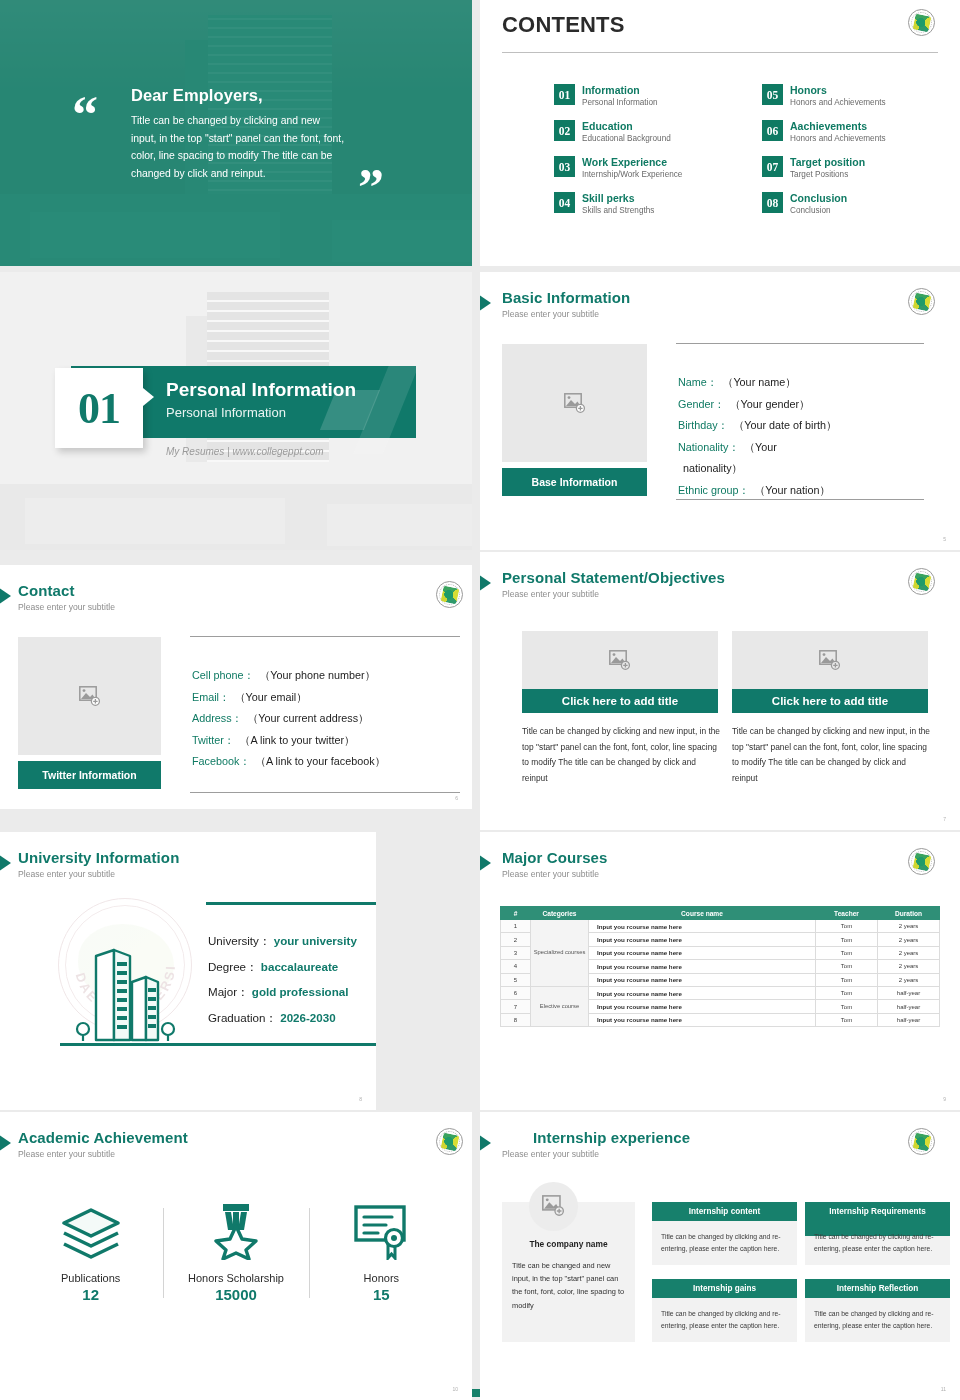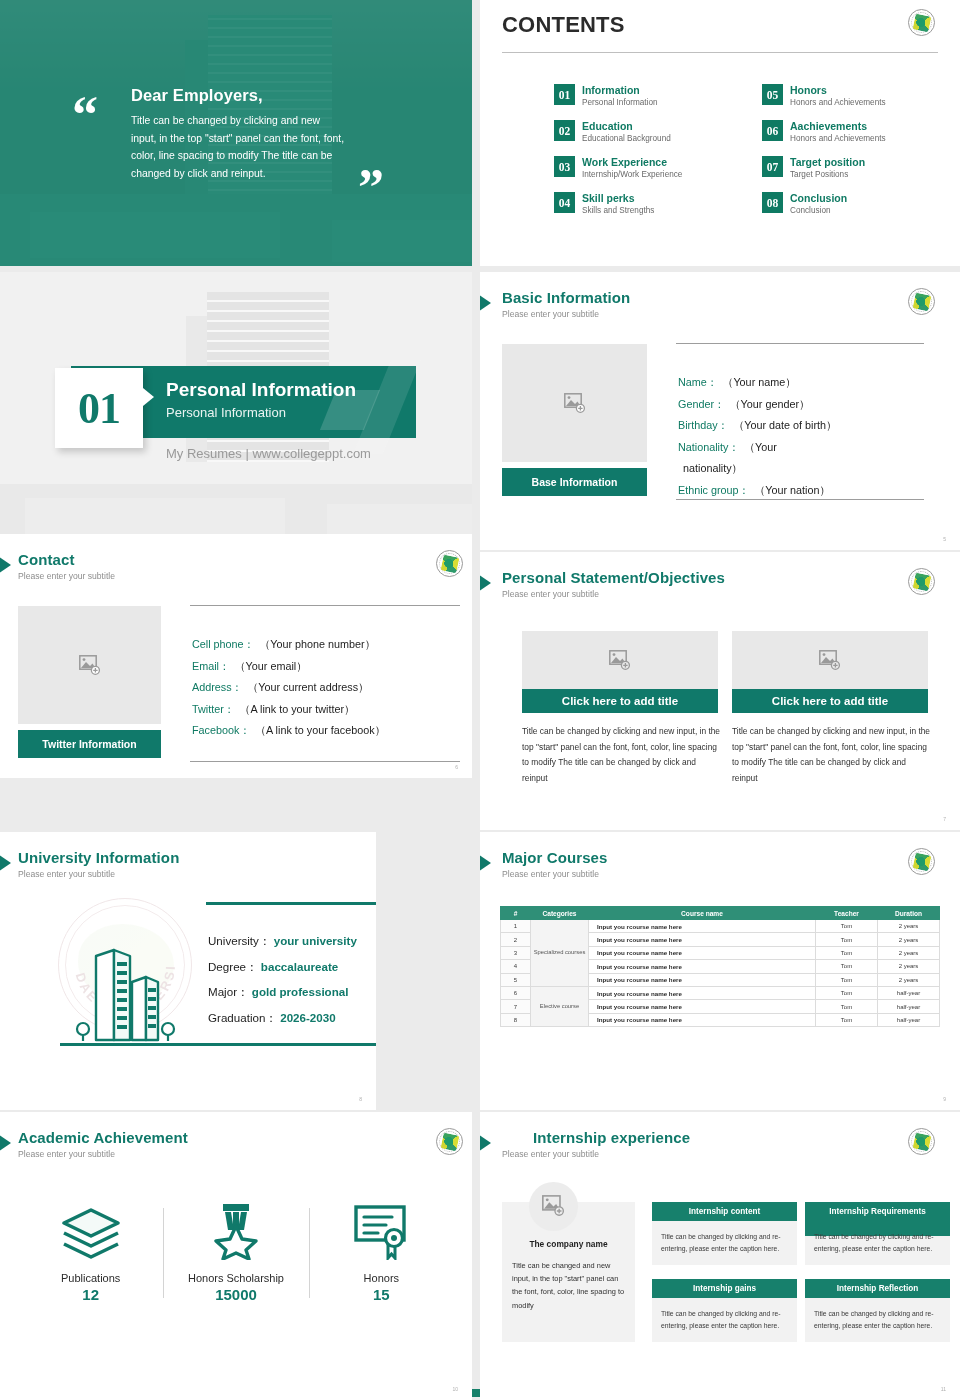--- a/index.html
+++ b/index.html
@@ -152,21 +152,21 @@
     box-shadow: 3px 4px 7px rgba(0,0,0,.18);
     display:flex; align-items:center; justify-content:center;
   }
   .sec-num { font-size:44px; font-weight:700; color:#10796a; font-family:"Liberation Serif", serif; letter-spacing:-1px; }
   .sec-arrow{
     position:absolute; left:143px; top:116px; width:0;height:0;
     border-top:9px solid transparent; border-bottom:9px solid transparent; border-left:11px solid #fff;
   }
   .sec-title { position:absolute; left:166px; top:107px; color:#fff; font-size:19px; font-weight:700; }
   .sec-sub   { position:absolute; left:166px; top:133px; color:#eaf4f2; font-size:13px; }
-  .sec-note  { position:absolute; left:166px; top:174px; color:#9a9a9a; font-size:13px; }
+  .sec-note  { position:absolute; left:166px; top:174px; color:#9a9a9a; font-size:10px;font-style:italic; }
 
   
   .hdr-arrow {
     position:absolute; left:-2px; width:0;height:0;
     border-top:9px solid transparent; border-bottom:9px solid transparent; border-left:13px solid #10796a;
   }
   .hdr-title { position:absolute; font-size:15px; font-weight:700; color:#10796a; letter-spacing:.1px; }
   .hdr-sub   { position:absolute; font-size:8.6px; color:#8d8d8d; }
   .pg-num    { position:absolute; right:14px; bottom:8px; font-size:5px; color:#b0b0b0; }
   .ph-box    { background:#e8e8e8; position:absolute; }
@@ -175,21 +175,21 @@
 
   
   #slide-basic { left:480px; top:272px; width:480px; height:278px; }
   .basic-rule { position:absolute; background:#9d9d9d; height:1px; }
   .kv-list { position:absolute; }
   .kv-row  { font-size:10.8px; line-height:21.5px; white-space:nowrap; }
   .kv-key  { color:#0f7a63; }
   .kv-val  { color:#1d1d1d; }
 
   
-  #slide-contact { left:0; top:534px; width:472px; height:244px; }
+  #slide-contact { left:0; top:565px; width:472px; height:244px; }
 
   
   #slide-ps { left:480px; top:552px; width:480px; height:278px; }
   .ps-img  { position:absolute; background:#e8e8e8; }
   .ps-cap  { position:absolute; background:#10796a; color:#fff; text-align:center; font-weight:700; font-size:11.5px; }
   .ps-txt  { position:absolute; font-size:8.4px; line-height:15.5px; color:#303030; }
 
   
   #slide-univ { left:0; top:832px; width:376px; height:278px; }
   .wm {

